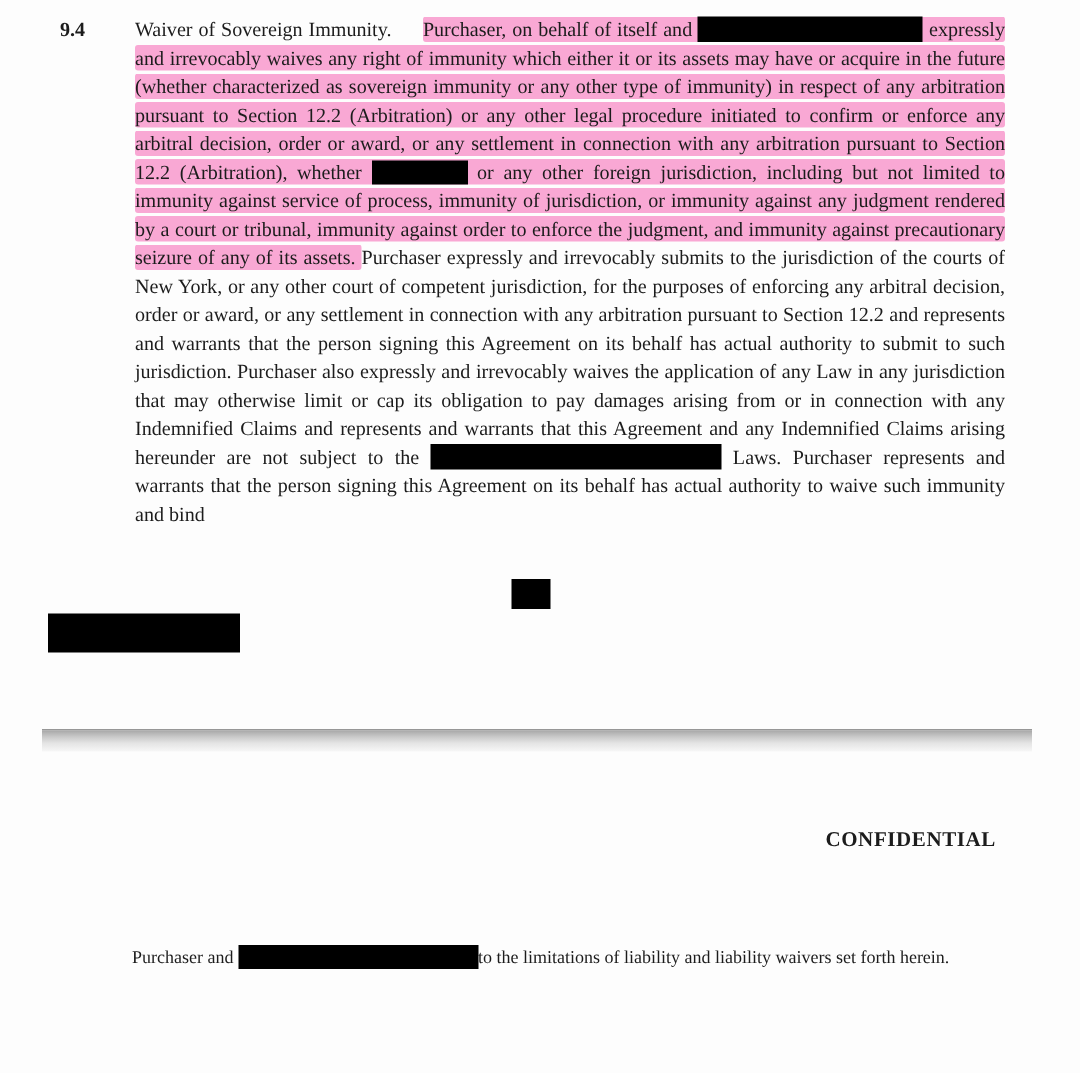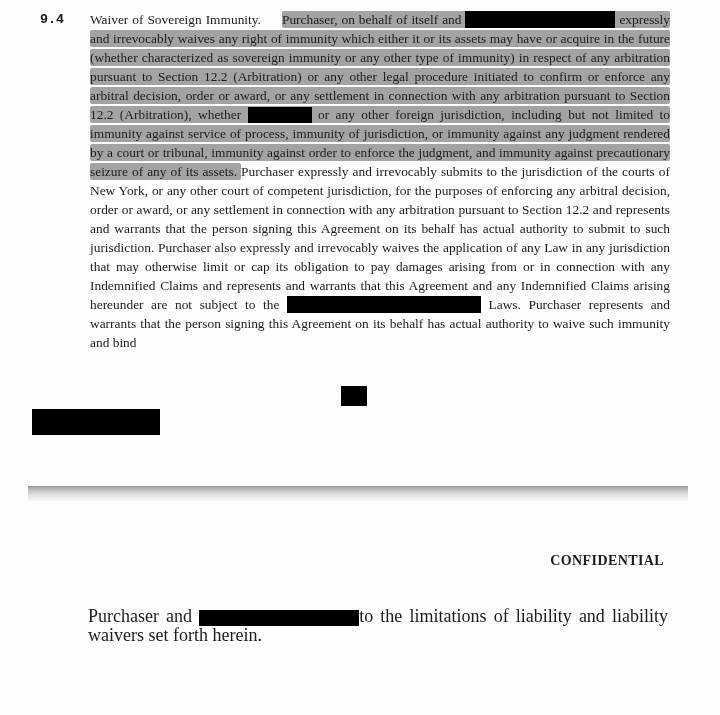--- a/index.html
+++ b/index.html
@@ -20,35 +20,34 @@
     display: flex;
     align-items: flex-start;
     filter: blur(0.3px);
   }
   .clause-num {
     width: 50px;
     flex: 0 0 50px;
     font-size: 13.4px;
     line-height: 19px;
     font-weight: bold;
-    font-family: Liberation Mono, monospace;
   }
   .clause-body {
     width: 580px;
     flex: 0 0 580px;
     font-size: 13.4px;
     line-height: 19px;
     text-align: justify;
   }
   .heading {
     text-underline-offset: 2px;
     margin-right: 17px;
   }
   mark.hl {
-    background-color: #a3a3a3;
+    background-color: #f9a8d4;
     color: inherit;
     padding: 1px 0;
     border-radius: 2px;
     -webkit-box-decoration-break: clone;
     box-decoration-break: clone;
   }
   
   .redact {
     display: inline-block;
     background: #000000;
@@ -85,23 +84,23 @@
     top: 553px;
     right: 56px;
     font-size: 14px;
     font-weight: bold;
     letter-spacing: 0.4px;
     filter: blur(0.3px);
     text-align: center;
   }
   .closing {
     position: absolute;
-    left: 88px; top: 607px;
+    left: 88px; top: 629px;
     width: 580px;
-    font-size: 18px;
+    font-size: 12px;
     line-height: 19px;
     text-align: justify;
     filter: blur(0.3px);
   }
 </style>
 </head>
 <body>
 
 <div class="page">
 

